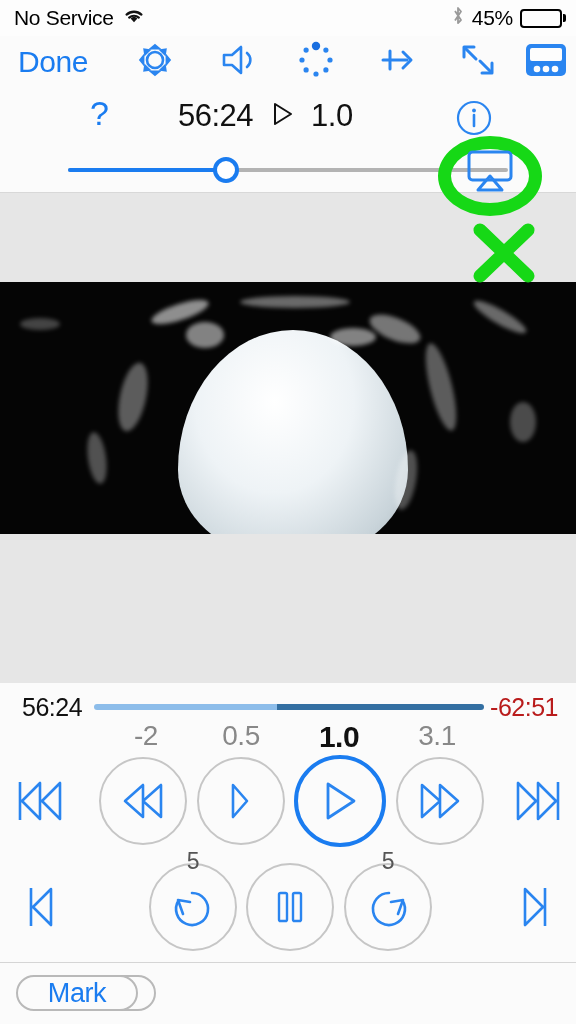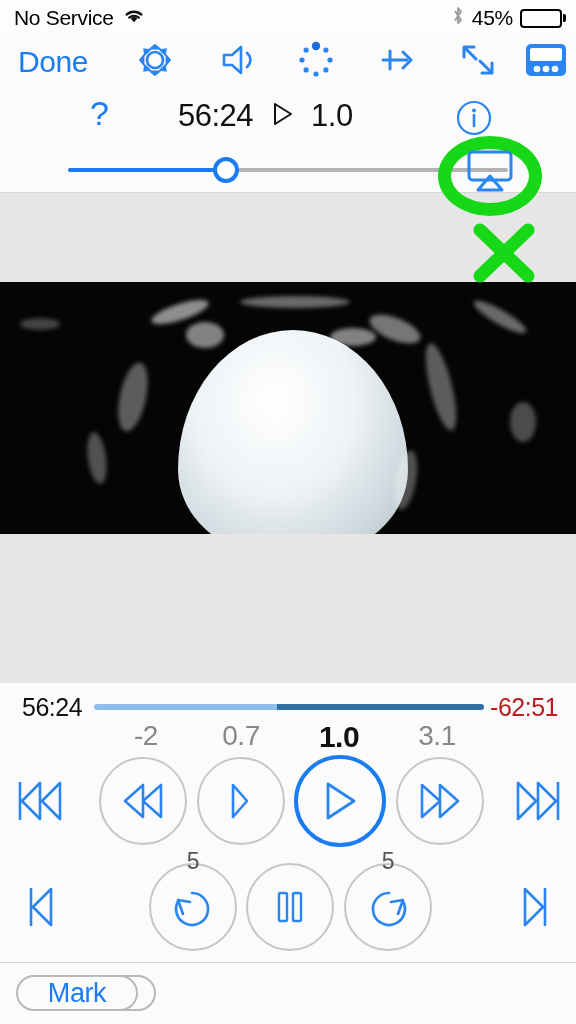--- a/index.html
+++ b/index.html
@@ -306,21 +306,21 @@
     <span class="scrub-elapsed">56:24</span>
     <span class="scrub-remain">-62:51</span>
     <div class="scrub-bar">
       <div class="scrub-seg-light" id="scrubLight" style="width: 47%;"></div>
       <div class="scrub-seg-dark" id="scrubDark" style="width: 53%;"></div>
     </div>
   </div>
 
   <div class="speeds" id="speedRow">
       <span class="speed" style="left: 146px;">-2</span>
-      <span class="speed" style="left: 241px;">0.7</span>
+      <span class="speed" style="left: 241px;">0.5</span>
       <span class="speed sel" style="left: 339px;">1.0</span>
       <span class="speed" style="left: 437px;">3.1</span>
     </div>
 
   <div class="transport t1" id="transport1">
       <div class="tplain" style="left: 40px;">
         <span style="display: flex;">
           <svg width="52" height="50" viewBox="0 0 52 50">
             <path d="M6 6 V44 M8 25 L26 7 V43 Z M28 25 L46 7 V43 Z" stroke="#2a85f0" stroke-width="2.6" fill="none" stroke-linejoin="round"></path>
           </svg>

